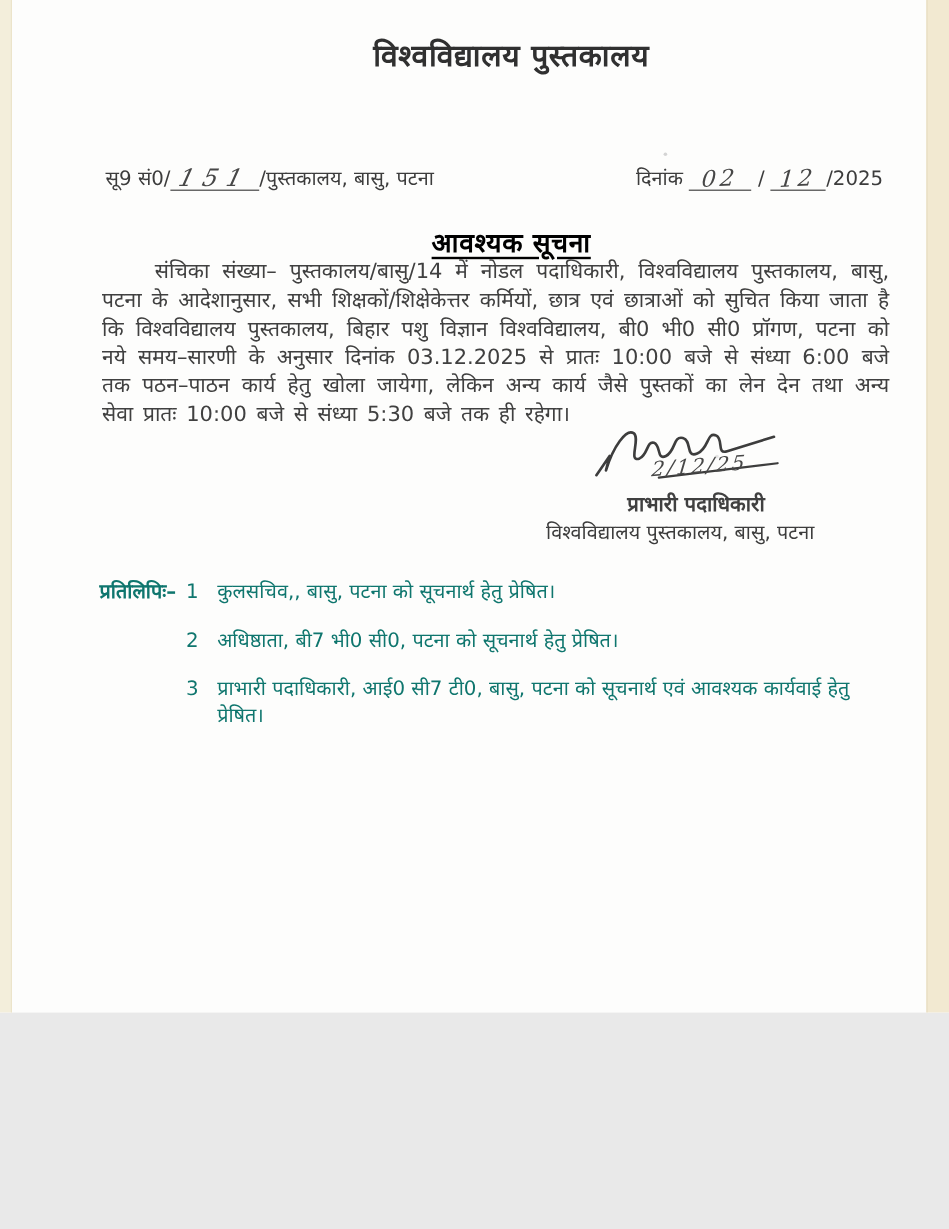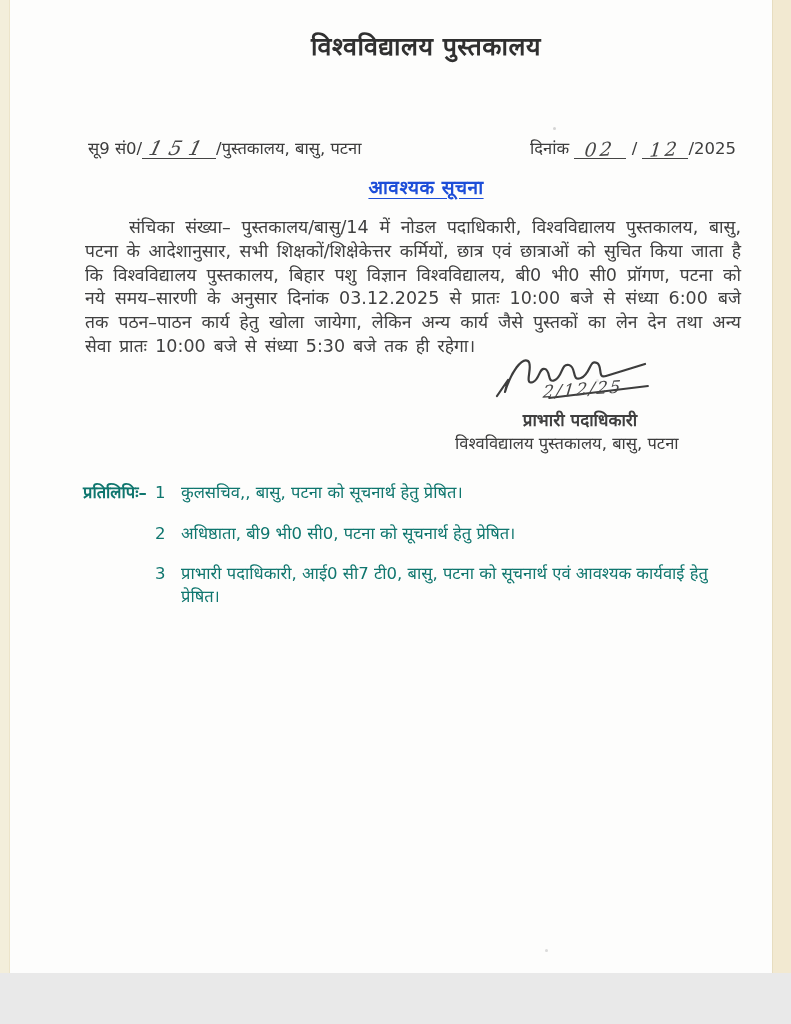--- a/index.html
+++ b/index.html
@@ -4,21 +4,21 @@
 <style>
   html, body {
     margin: 0;
     padding: 0;
     background: #e9e9e9;
     font-family: "DejaVu Sans", "Liberation Sans", sans-serif;
   }
   .page {
     position: relative;
     width: 791px;
-    height: 973px;
+    height: 844px;
     margin: 0;
     background: #fdfdfc;
     color: #3a3a3a;
     overflow: hidden;
   }
   .scan-edge-left {
     position: absolute; left: 0; top: 0; bottom: 0;
     width: 9px; background: #f3eedb;
     border-right: 1px solid #ece4ca;
   }
@@ -67,29 +67,29 @@
   }
   .date-blank-1 { width: 52px; }
   .date-blank-2 { width: 46px; }
   .date-part .hand {
     font-size: 19px;
     letter-spacing: 3px;
     transform: skewX(-8deg) rotate(-3deg) translateY(2px);
   }
   .notice-heading {
     position: absolute;
-    top: 174px; left: 426px;
+    top: 186px; left: 426px;
     transform: translateX(-50%);
-    font-size: 19px;
+    font-size: 22px;
     font-weight: 600;
     letter-spacing: 0.5px;
     text-decoration: underline;
     text-underline-offset: 4px;
     white-space: nowrap;
-    color: #1d4ed8;
+    color: #000000;
   }
   .body-para {
     position: absolute;
     top: 216px; left: 85px;
     width: 656px;
     font-size: 17.5px;
     line-height: 23.8px;
     text-align: justify;
     text-indent: 44px;
     color: #404040;
@@ -168,21 +168,21 @@
   </div>
 
   <div class="copies">
     <div class="copies-row">
       <span class="copies-label">प्रतिलिपिः–</span>
       <span class="copy-num">1</span>
       <span class="copy-text">कुलसचिव,, बासु, पटना को सूचनार्थ हेतु प्रेषित।</span>
     </div>
     <div class="copies-row indented">
       <span class="copy-num">2</span>
-      <span class="copy-text">अधिष्ठाता, बी9 भी0 सी0, पटना को सूचनार्थ हेतु प्रेषित।</span>
+      <span class="copy-text">अधिष्ठाता, बी7 भी0 सी0, पटना को सूचनार्थ हेतु प्रेषित।</span>
     </div>
     <div class="copies-row indented">
       <span class="copy-num">3</span>
       <span class="copy-text">प्राभारी पदाधिकारी, आई0 सी7 टी0, बासु, पटना को सूचनार्थ एवं आवश्यक कार्यवाई हेतु प्रेषित।</span>
     </div>
   </div>
 
   <div class="noise" style="left:553px; top:127px;"></div>
   <div class="noise" style="left:596px; top:379px; opacity:0.35;"></div>
   <div class="noise" style="left:545px; top:949px; opacity:0.5;"></div>

